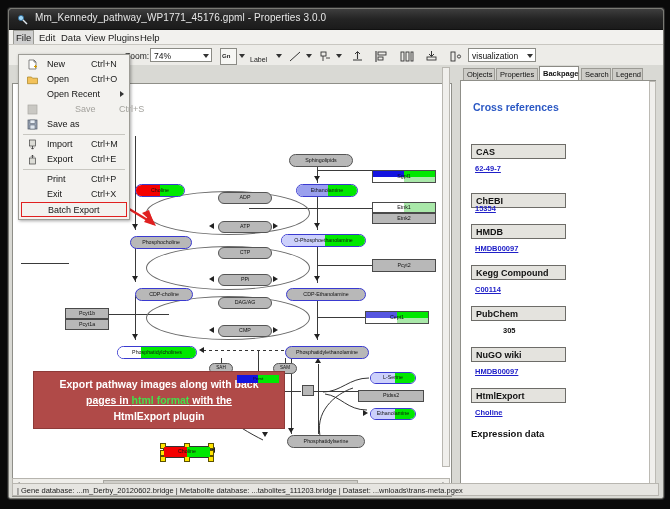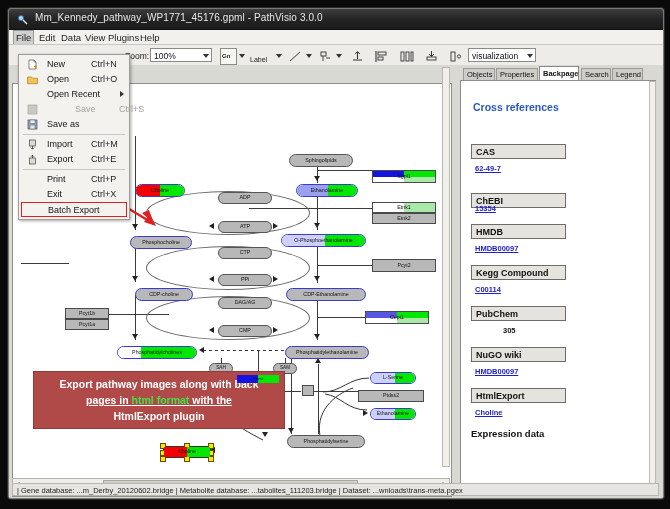--- a/index.html
+++ b/index.html
@@ -125,36 +125,36 @@
 <body>
 
 <div id="root">
   <div class="win-frame">
 
     <div class="titlebar">
       <svg class="title-icon" viewBox="0 0 11 11">
         <circle cx="4" cy="4" r="2.6" fill="#9fd6f5" stroke="#2a6a99" stroke-width="0.8"></circle>
         <path d="M6 6 L10 10" stroke="#dfe8ee" stroke-width="1.4"></path>
       </svg>
-      <div class="title-text">Mm_Kennedy_pathway_WP1771_45176.gpml - PathVisio 3.0.0</div>
+      <div class="title-text">Mm_Kennedy_pathway_WP1771_45176.gpml - Properties 3.0.0</div>
     </div>
 
     <div class="menubar">
       <div class="menu-item open" style="left:4px">File</div>
       <div class="menu-item" style="left:27px">Edit</div>
       <div class="menu-item" style="left:49px">Data</div>
       <div class="menu-item" style="left:73px">View</div>
       <div class="menu-item" style="left:96px">Plugins</div>
       <div class="menu-item" style="left:128px">Help</div>
     </div>
 
     <div class="toolbar">
       <div class="tb-label" style="left:116px">Zoom:</div>
       <div class="combo" style="left:141px;top:3px;width:62px">
-        <span>100%</span>
+        <span>74%</span>
         <span class="arrow"></span>
       </div>
 
       <div class="tb-btn framed" style="left:211px">
         <div class="tb-txt" style="left:1px;top:4px;font-size:6px;font-weight:bold">Gn</div>
       </div>
       <div class="tb-arrow" style="left:230px"></div>
 
       <div class="tb-btn" style="left:240px;width:26px">
         <div class="tb-txt" style="left:0px">Label</div>

